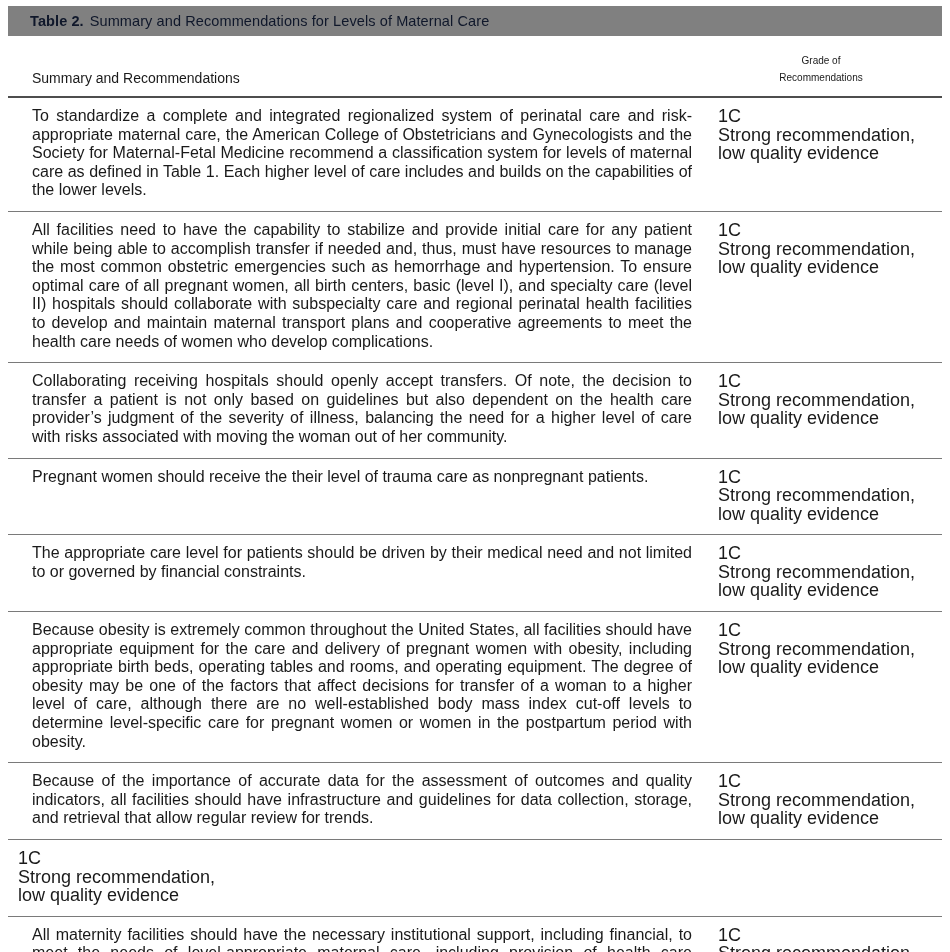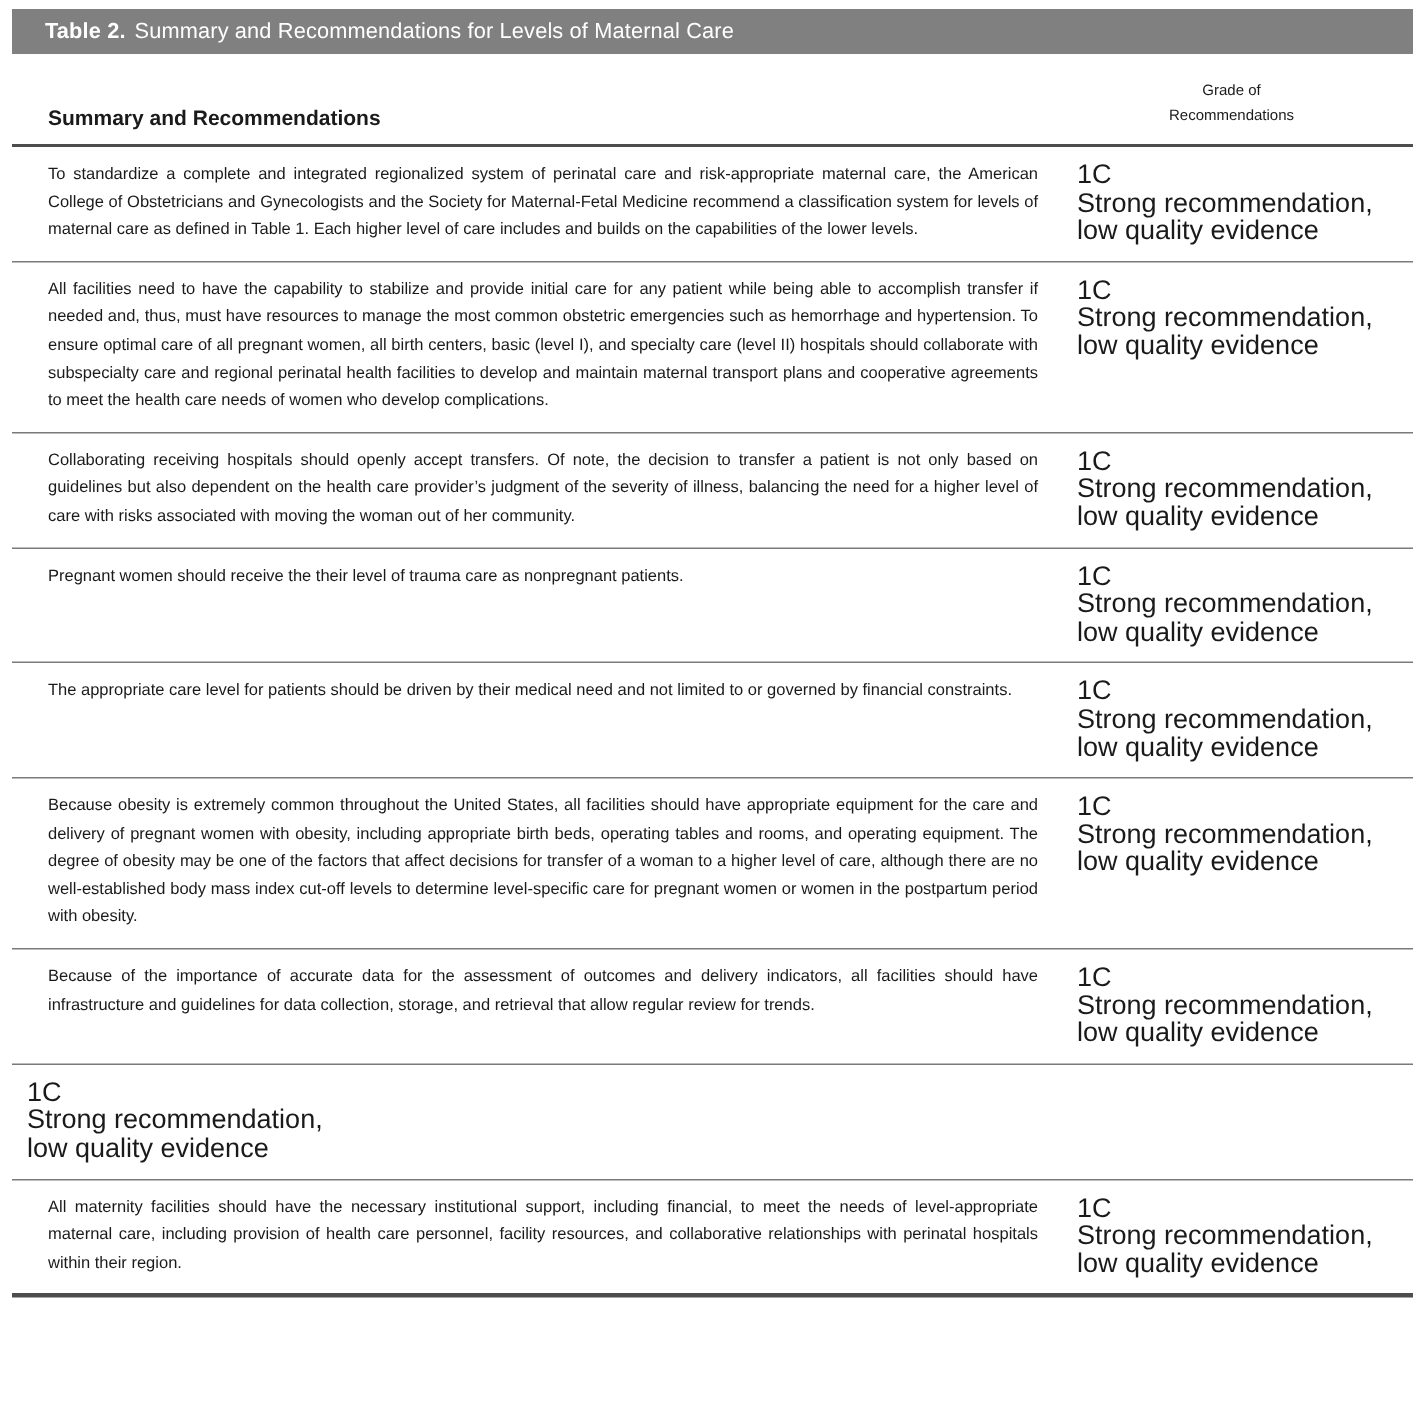--- a/index.html
+++ b/index.html
@@ -16,21 +16,21 @@
   }
 
   .table-wrap {
     width: 950px;
     box-sizing: border-box;
   }
 
   
   .caption-banner {
     background: #808080;
-    color: #ffffff;
+    color: #0f172a;
     height: 30px;
     margin: 6px 8px 0 8px;
     display: flex;
     align-items: center;
     padding: 0 0 0 22px;
     box-sizing: border-box;
     font-size: 14.5px;
     letter-spacing: 0.1px;
   }
   .caption-label {
@@ -51,21 +51,21 @@
     border-bottom: 2.5px solid #4d4d4d;
     box-sizing: border-box;
   }
   .col-head-left {
     width: 700px;
     padding-left: 24px;
     box-sizing: border-box;
     display: flex;
     align-items: flex-end;
     font-size: 14px;
-    font-weight: bold;
+    font-weight: normal;
   }
   .col-head-right {
     width: 234px;
     box-sizing: border-box;
     text-align: center;
     font-size: 10px;
     font-weight: normal;
     line-height: 17px;
     padding-right: 8px;
   }
@@ -80,21 +80,21 @@
     box-sizing: border-box;
     min-height: 72px;
   }
   .row:last-child {
     border-bottom: none;
   }
   .cell-summary {
     width: 700px;
     box-sizing: border-box;
     padding: 9px 16px 11px 24px;
-    font-size: 11px;
+    font-size: 16px;
     line-height: 18.6px;
     text-align: justify;
     text-justify: inter-word;
   }
   .cell-grade {
     width: 234px;
     box-sizing: border-box;
     padding: 9px 8px 11px 10px;
     font-size: 18px;
     line-height: 18.6px;
@@ -173,21 +173,21 @@
 
     <div class="row">
       <div class="cell-summary">Because obesity is extremely common throughout the United States, all facilities should have appropriate equipment for the care and delivery of pregnant women with obesity, including appropriate birth beds, operating tables and rooms, and operating equipment. The degree of obesity may be one of the factors that affect decisions for transfer of a woman to a higher level of care, although there are no well-established body mass index cut-off levels to determine level-specific care for pregnant women or women in the postpartum period with obesity.</div>
       <div class="cell-grade">
         <span class="grade-code">1C</span>
         <span class="grade-desc">Strong recommendation, low quality evidence</span>
       </div>
     </div>
 
     <div class="row">
-      <div class="cell-summary">Because of the importance of accurate data for the assessment of outcomes and delivery indicators, all facilities should have infrastructure and guidelines for data collection, storage, and retrieval that allow regular review for trends.</div>
+      <div class="cell-summary">Because of the importance of accurate data for the assessment of outcomes and quality indicators, all facilities should have infrastructure and guidelines for data collection, storage, and retrieval that allow regular review for trends.</div>
       <div class="cell-grade">
         <span class="grade-code">1C</span>
         <span class="grade-desc">Strong recommendation, low quality evidence</span>
       </div>
     </div>
 
     <div class="row">
       <div class="cell-grade">
         <span class="grade-code">1C</span>
         <span class="grade-desc">Strong recommendation, low quality evidence</span>

